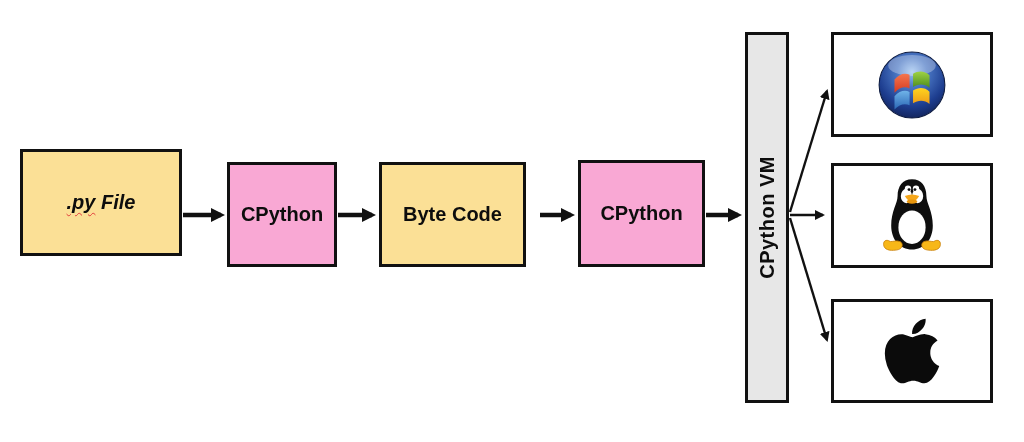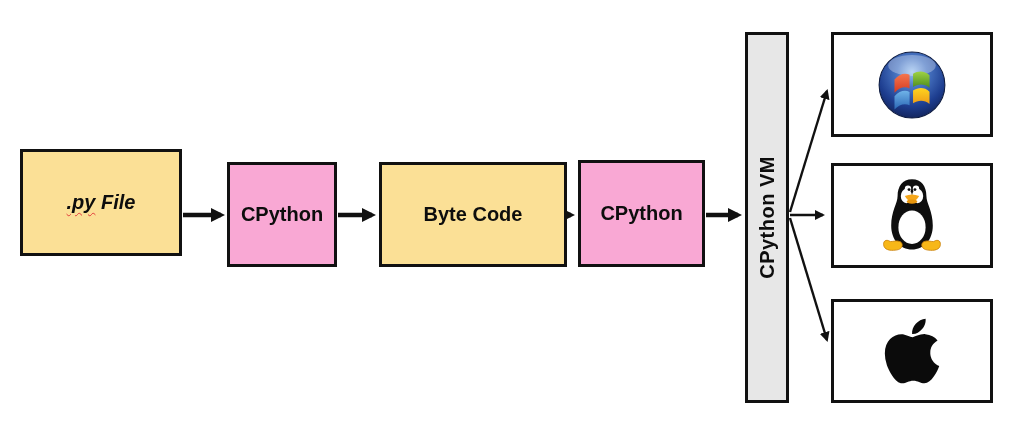--- a/index.html
+++ b/index.html
@@ -100,21 +100,21 @@
   </svg>
 
   <div class="box yellow" style="left:20px; top:149px; width:162px; height:107px;font-style:italic;">
     <span class="line"><span class="misspell">.py</span><span> File</span></span>
   </div>
 
   <div class="box orange" style="left:227px; top:162px; width:110px; height:105px;">
     <span class="line">CPython</span>
   </div>
 
-  <div class="box yellow" style="left:379px; top:162px; width:188px; height:105px;">
+  <div class="box yellow" style="left:379px; top:162px; width:147px; height:105px;">
     <span class="line">Byte Code</span>
   </div>
 
   <div class="box orange" style="left:578px; top:160px; width:127px; height:107px;">
     <span class="line">CPython</span>
   </div>
 
   <div class="vm-bar">
     <span class="vm-label">CPython VM</span>
   </div>

